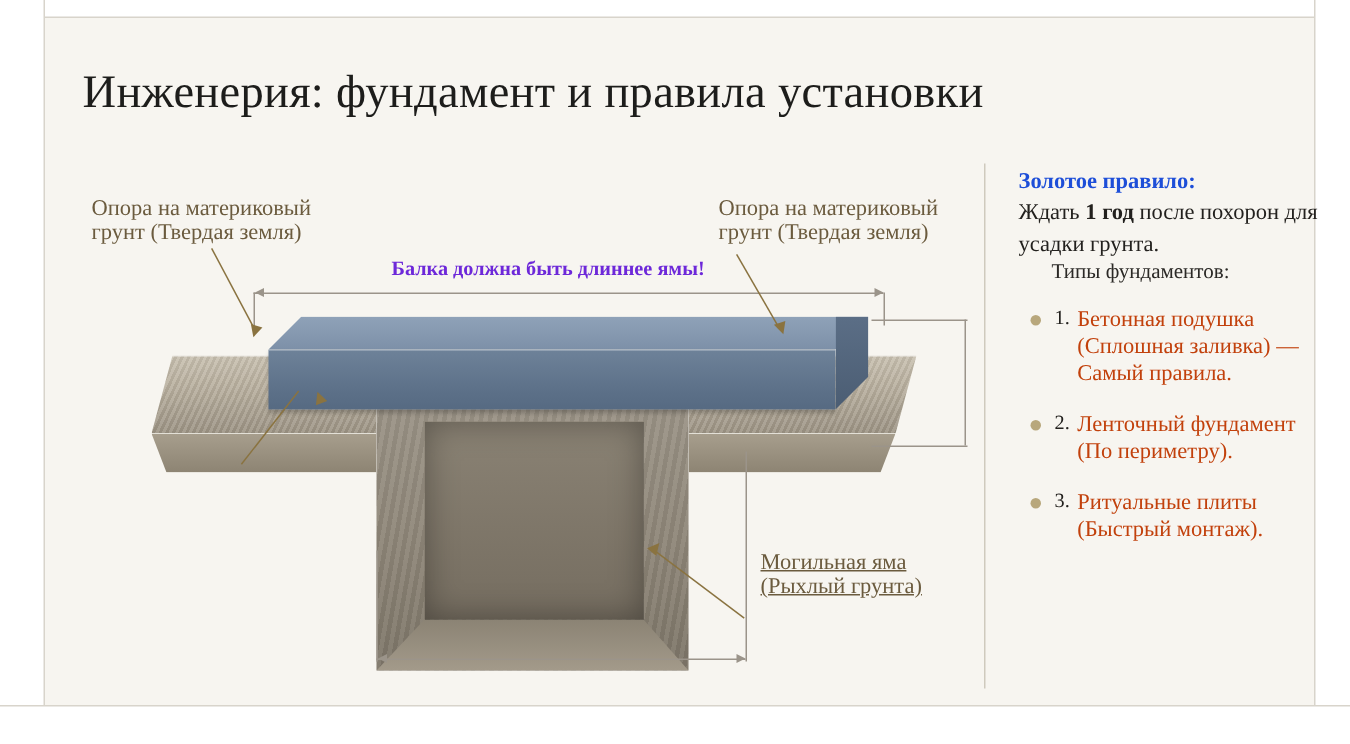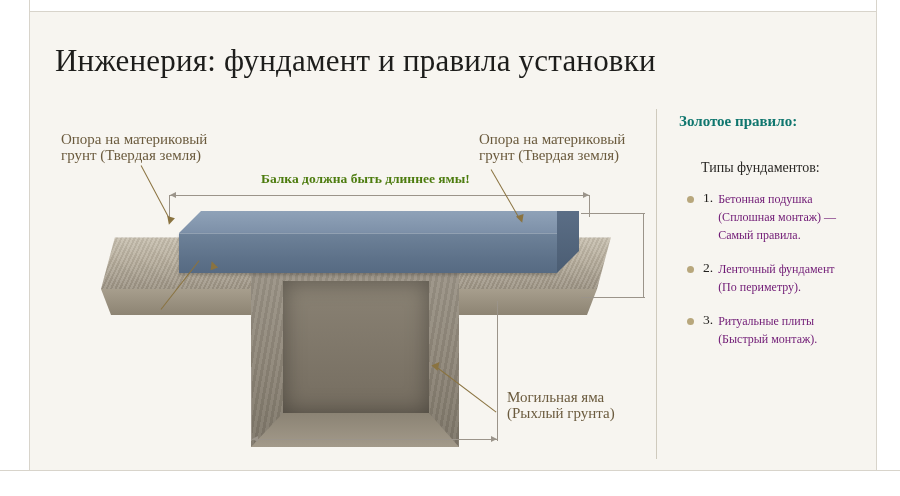--- a/index.html
+++ b/index.html
@@ -193,21 +193,21 @@
   }
   .dim-arrow.left { border-right: 6px solid #9b948a; }
   .dim-arrow.right { border-left: 6px solid #9b948a; }
 
   .beam-caption {
     position: absolute;
     left: 210px;
     top: 62px;
     font-size: 13.5px;
     font-weight: bold;
-    color: #4d7c0f;
+    color: #6d28d9;
     white-space: nowrap;
   }
 
   
   .lbl {
     position: absolute;
     font-size: 15px;
     line-height: 16px;
     color: #6b5b3e;
     white-space: nowrap;
@@ -229,31 +229,30 @@
   
   .notes {
     position: absolute;
     left: 648px;
     top: 100px;
     width: 200px;
   }
   .golden-title {
     font-size: 15px;
     font-weight: bold;
-    color: #0f766e;
+    color: #1d4ed8;
     margin-bottom: 2px;
   }
   .golden-body {
     font-size: 15px;
     line-height: 21px;
     color: #23211e;
   }
   .golden-body b { font-weight: bold; }
   .types-title {
-    margin-top: 30px;
     margin-left: 22px;
     font-size: 14px;
     color: #2b2926;
   }
   .types-list {
     margin-top: 14px;
     margin-left: 8px;
   }
   .type-item {
     position: relative;
@@ -268,23 +267,23 @@
     margin-top: 6px;
     margin-right: 9px;
     flex: 0 0 auto;
   }
   .type-num {
     font-size: 13.5px;
     color: #23211e;
     margin-right: 5px;
   }
   .type-text {
-    font-size: 12px;
+    font-size: 15px;
     line-height: 18px;
-    color: #701a75;
+    color: #c2410c;
   }
 </style>
 </head>
 <body>
 
 <div class="page">
 
   <div class="frame-top"></div>
   <div class="frame-left"></div>
   <div class="frame-right"></div>
@@ -345,41 +344,42 @@
         <div>Опора на материковый</div>
         <div>грунт (Твердая земля)</div>
       </div>
 
       <div class="lbl" style="left:428px; top:22px;">
         <div>Опора на материковый</div>
         <div>грунт (Твердая земля)</div>
       </div>
 
 
-      <div class="lbl" style="left:456px; top:280px;">
+      <div class="lbl" style="left:456px; top:258px;text-decoration:underline;">
         <div>Могильная яма</div>
         <div>(Рыхлый грунта)</div>
       </div>
 
     </div>
 
     <div class="notes">
 
       <div class="golden-title">Золотое правило:</div>
+      <div class="golden-body"><span>Ждать </span><b>1 год</b><span> после похорон для усадки грунта.</span></div>
 
       <div class="types-title">Типы фундаментов:</div>
 
       <div class="types-list">
 
         <div class="type-item">
           <span class="bullet"></span>
           <span class="type-num">1.</span>
           <span class="type-text">
             <span>Бетонная подушка</span><br>
-            <span>(Сплошная монтаж) —</span><br>
+            <span>(Сплошная заливка) —</span><br>
             <span>Самый правила.</span>
           </span>
         </div>
 
         <div class="type-item">
           <span class="bullet"></span>
           <span class="type-num">2.</span>
           <span class="type-text">
             <span>Ленточный фундамент</span><br>
             <span>(По периметру).</span>

